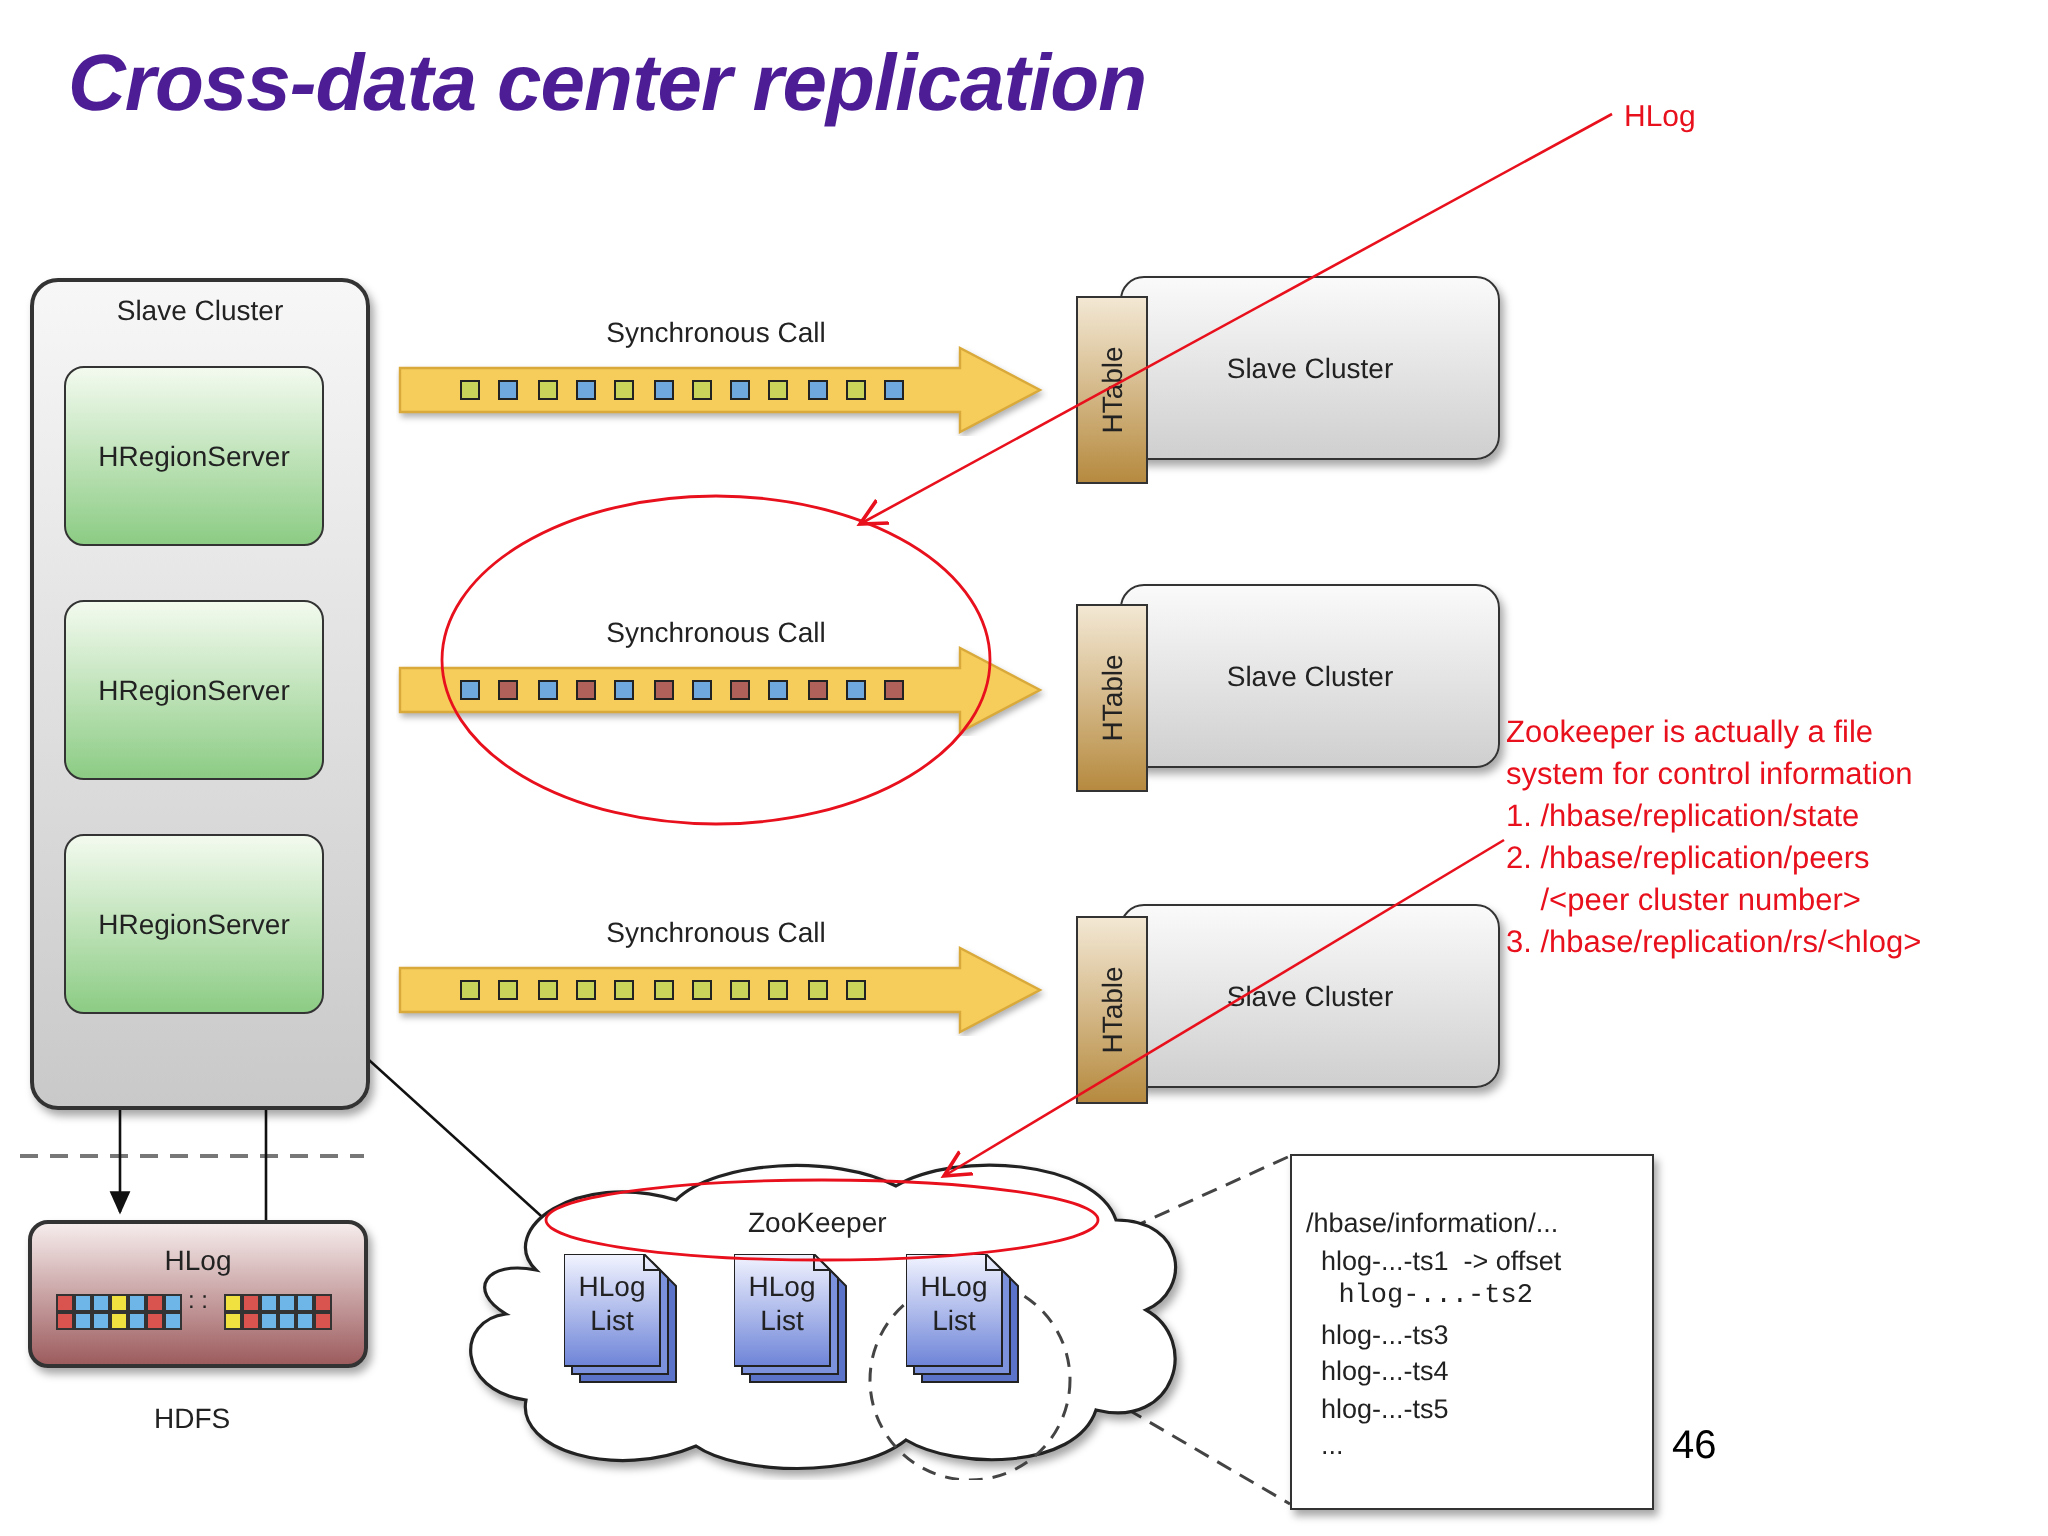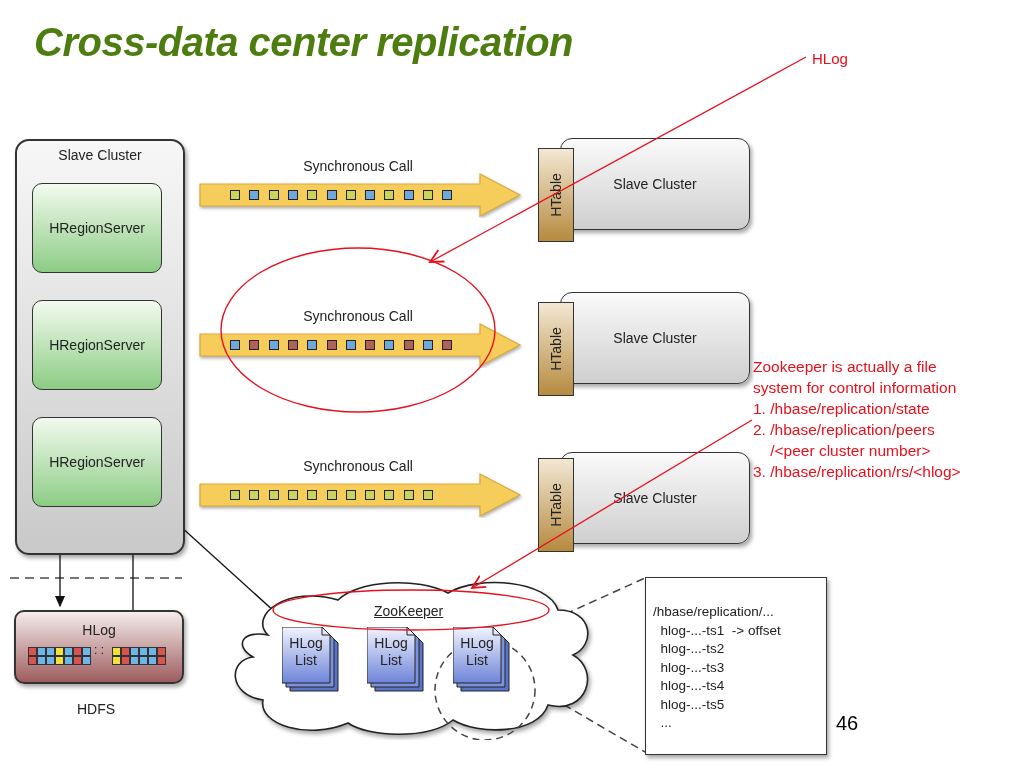--- a/index.html
+++ b/index.html
@@ -1,19 +1,19 @@
 <!DOCTYPE html>
 <html><head>
 <meta charset="utf-8">
 <style>
   html, body { margin:0; padding:0; }
   body { width:1024px; height:768px; background:#ffffff; position:relative; overflow:hidden;
          font-family:"Liberation Sans", sans-serif; color:#222; }
   .abs { position:absolute; }
-  .title { left:34px; top:20px; font-size:40px; font-weight:bold; font-style:italic; color:#4d7c0f; letter-spacing:-0.5px; }
+  .title { left:34px; top:20px; font-size:40px; font-weight:bold; font-style:italic; color:#4c1d95; letter-spacing:-0.5px; }
   .red { color:#e8101c; }
   .hlog-label { left:812px; top:50px; font-size:15px; }
   .note { left:753px; top:356px; font-size:15.5px; line-height:21px; white-space:pre; }
   .page-num { left:836px; top:712px; font-size:20px; color:#000; }
 
   .master { left:15px; top:139px; width:166px; height:412px; border:2px solid #333; border-radius:14px;
             background:linear-gradient(#f7f7f7,#c9c9c9); box-shadow:2px 3px 4px rgba(0,0,0,.35); }
   .master-title { position:absolute; top:6px; width:100%; text-align:center; font-size:14px; }
   .rs { left:32px; width:128px; height:88px; border:1.5px solid #333; border-radius:10px;
         background:linear-gradient(#f3faef,#8ccc84); display:flex; align-items:center; justify-content:center; font-size:14px; }
@@ -31,21 +31,21 @@
 
   .hdfs-box { left:14px; top:610px; width:166px; height:70px; border:2px solid #333; border-radius:10px;
               background:linear-gradient(#f6ecec,#9d5c5e); box-shadow:2px 3px 4px rgba(0,0,0,.35); }
   .hdfs-box-title { position:absolute; top:10px; width:100%; text-align:center; font-size:14px; }
   .hdfs-label { left:77px; top:701px; font-size:14px; }
   .cell { position:absolute; width:7px; height:7px; border:1px solid #333; }
 
   .doc { width:52px; height:56px; }
   .doc-label { position:absolute; left:0; top:8px; width:48px; text-align:center; font-size:14px; line-height:17px; }
 
-  .zk-label { left:374px; top:603px; font-size:14px;text-decoration:underline; }
+  .zk-label { left:374px; top:603px; font-size:14px; }
   .path-box { left:645px; top:577px; width:180px; height:176px; border:1.5px solid #333; background:#fff;
               box-shadow:2px 3px 4px rgba(0,0,0,.35); }
   .path-line { position:absolute; font-size:13.5px; left:7px; white-space:pre; }
 </style>
 </head>
 <body>
 
 <div class="abs title">Cross-data center replication</div>
 
 <svg class="abs" style="left:0;top:0" width="1024" height="768">
@@ -198,23 +198,23 @@
         <path d="M0,0 h40 l8,8 v48 h-48 z" fill="url(#dg2)" stroke="#222" stroke-width="1"></path>
         <path d="M40,0 v8 h8" fill="none" stroke="#222" stroke-width="1"></path>
       </svg>
       <div class="doc-label" style="white-space: pre;">HLog
 List</div>
     </div>
   </div>
 
 <div class="abs path-box">
   <div id="path-lines">
-      <div class="path-line" style="top: 26px;">/hbase/replication/...</div>
+      <div class="path-line" style="top: 26px;">/hbase/information/...</div>
       <div class="path-line" style="top: 44.5px;">  hlog-...-ts1  -&gt; offset</div>
-      <div class="path-line" style="top: 63px;">  hlog-...-ts2</div>
+      <div class="path-line" style="top: 63px; font-family: Liberation Mono, monospace;">  hlog-...-ts2</div>
       <div class="path-line" style="top: 81.5px;">  hlog-...-ts3</div>
       <div class="path-line" style="top: 100px;">  hlog-...-ts4</div>
       <div class="path-line" style="top: 118.5px;">  hlog-...-ts5</div>
       <div class="path-line" style="top: 137px;">  ...</div>
     </div>
 </div>
 
 <svg class="abs" style="left:0;top:0;pointer-events:none" width="1024" height="768">
   <line x1="806" y1="57" x2="430" y2="262" stroke="#e8101c" stroke-width="1.3" marker-end="url(#ahr)"></line>
   <ellipse cx="358" cy="330" rx="137" ry="82" fill="none" stroke="#e8101c" stroke-width="1.4"></ellipse>

